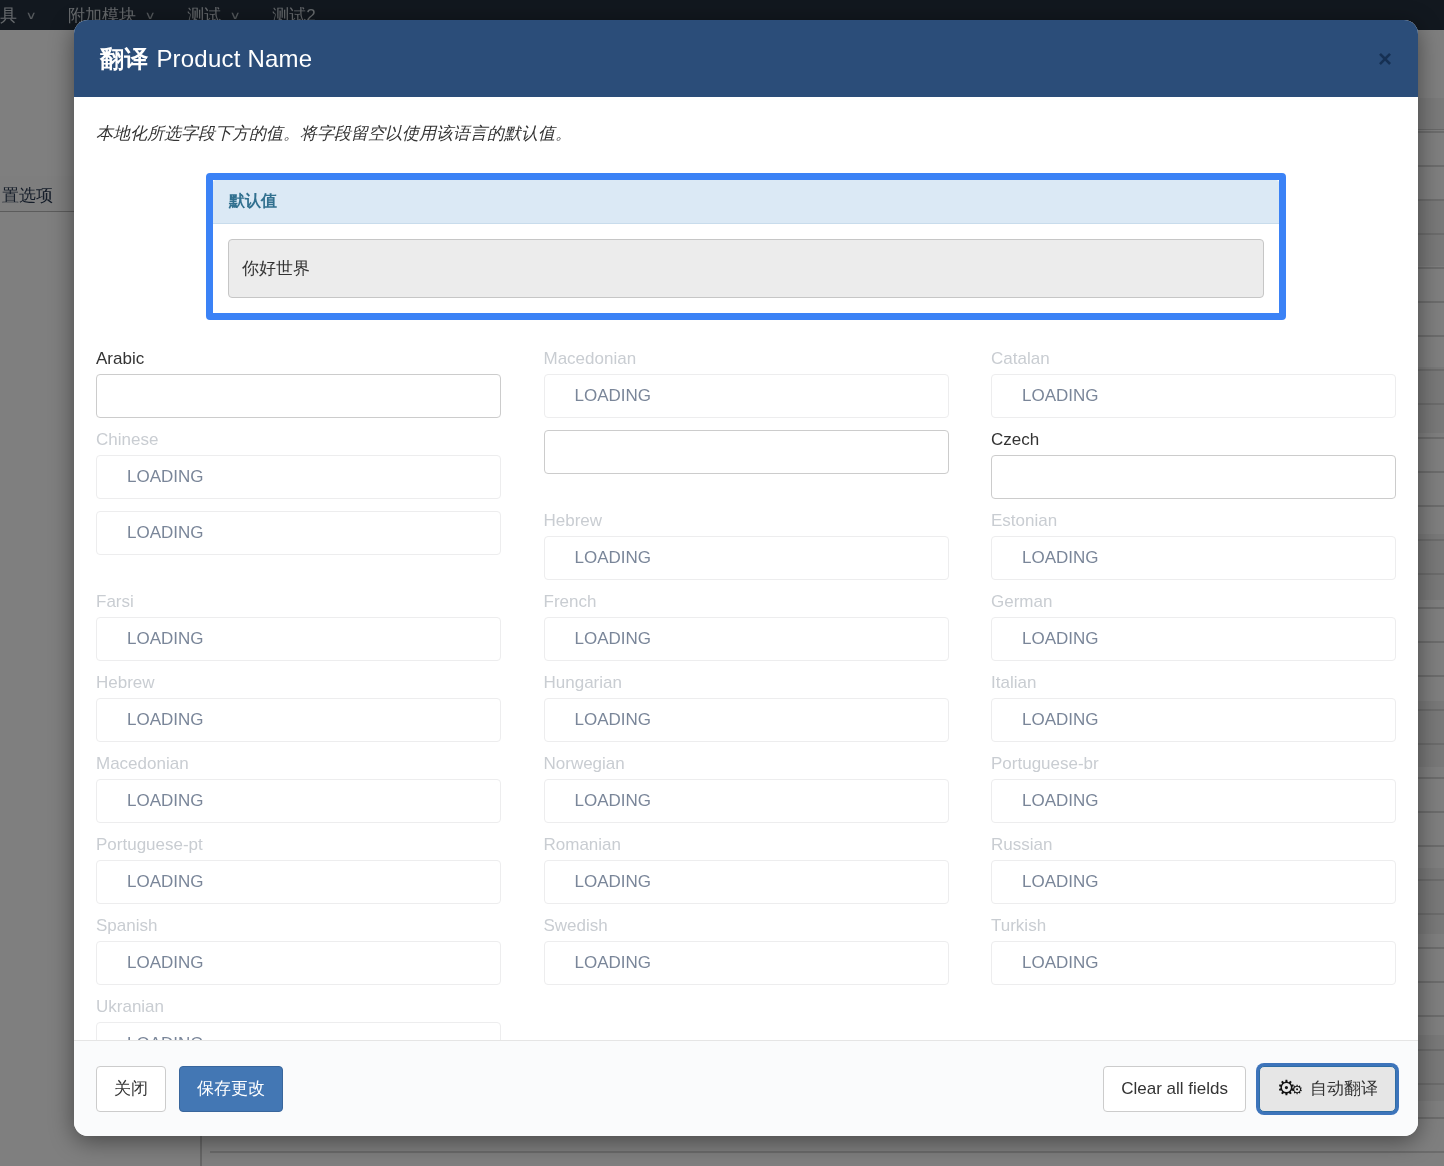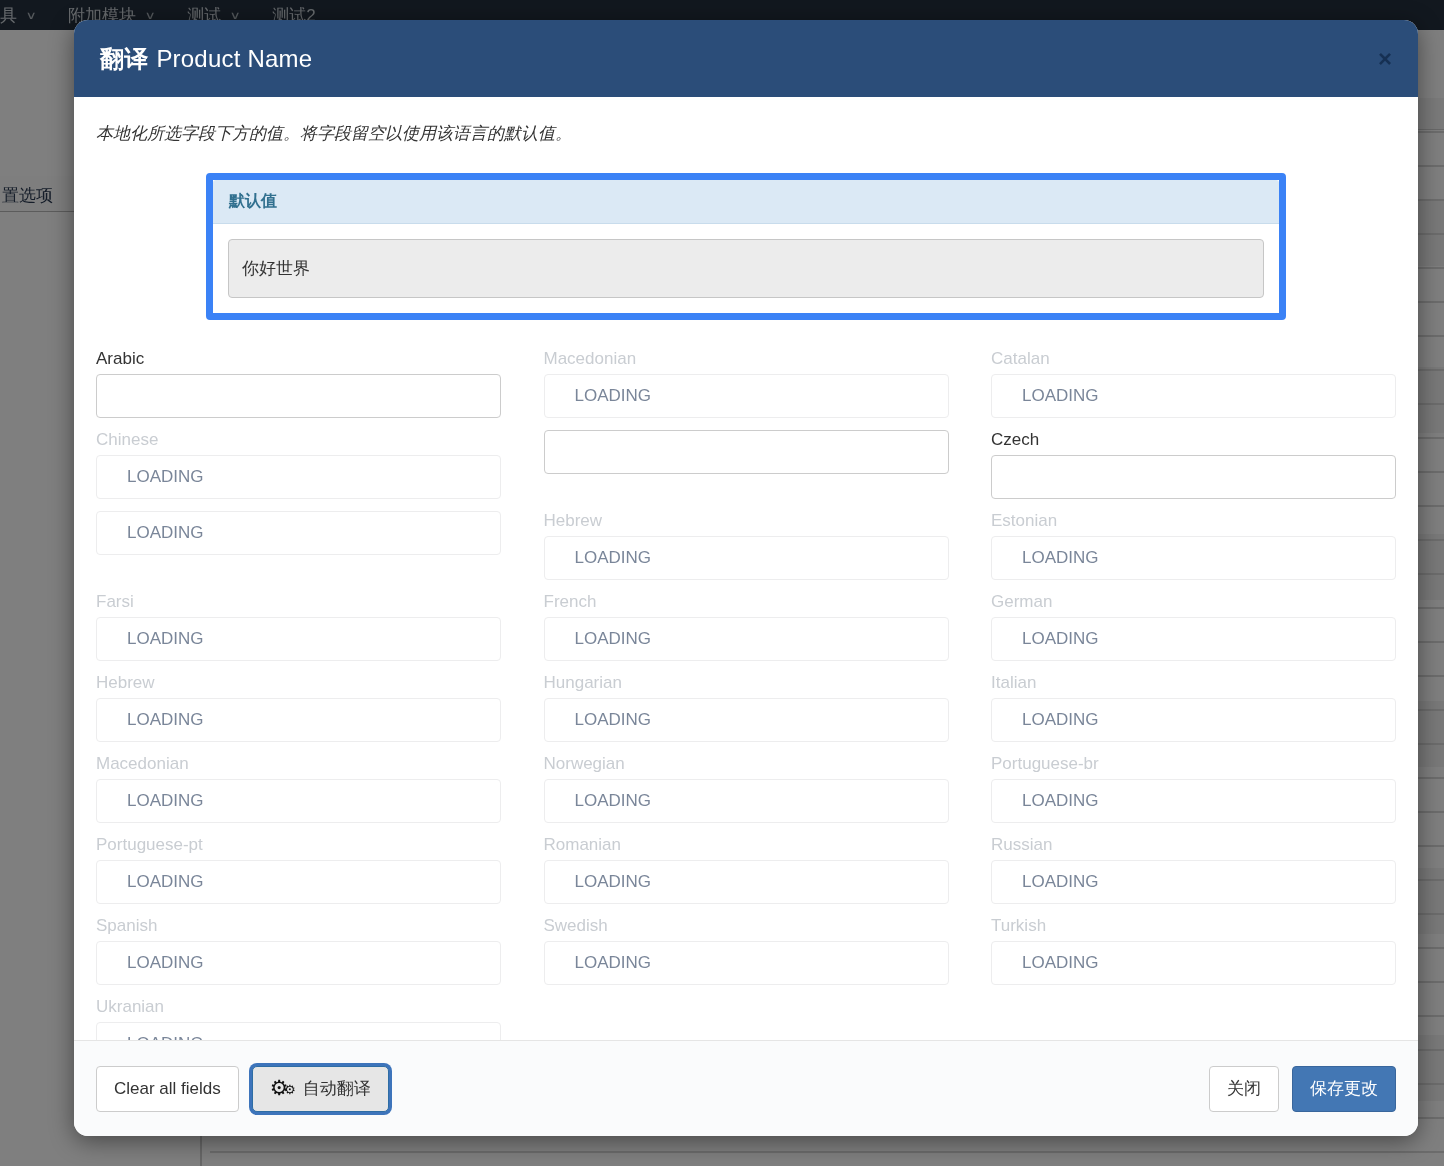--- a/index.html
+++ b/index.html
@@ -218,25 +218,25 @@
   </div>
         <div class="field loading">
     <label>Ukranian</label>
     <input type="text" value="LOADING" style="">
   </div>
       </div>
   </div>
 
   <div class="modal-footer">
     <div class="footer-group">
+      <button class="btn">关闭</button>
+      <button class="btn btn-primary">保存更改</button>
+    </div>
+    <div class="footer-group">
       <button class="btn">Clear all fields</button>
       <button class="btn btn-auto">
         <span class="cogs-icon"></span>
         <span>自动翻译</span>
       </button>
     </div>
-    <div class="footer-group">
-      <button class="btn">关闭</button>
-      <button class="btn btn-primary">保存更改</button>
-    </div>
   </div>
 
 </div>
 
 </body></html>

